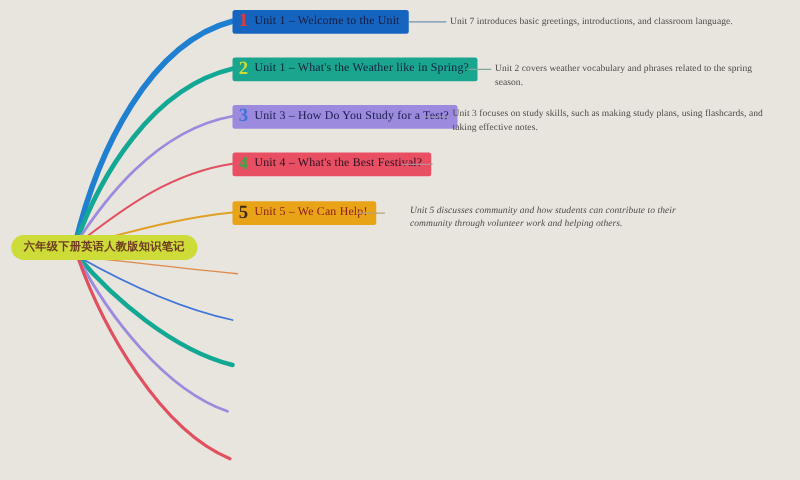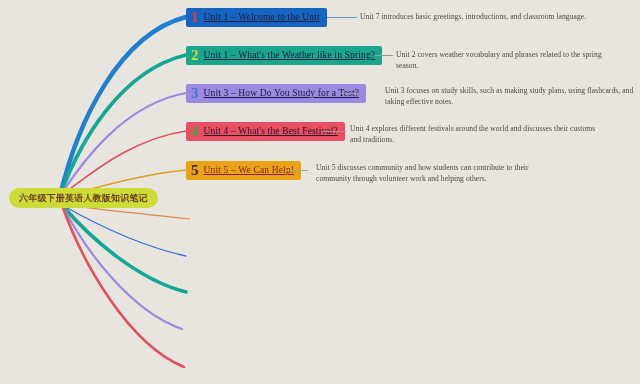--- a/index.html
+++ b/index.html
@@ -41,21 +41,20 @@
     font-weight: bold;
     font-size: 15px;
     line-height: 15px;
     margin-right: 5px;
     letter-spacing: 0;
   }
   .node-label {
     font-size: 9.5px;
     line-height: 11px;
     letter-spacing: 0.15px;
-    text-decoration: underline;
   }
   .desc {
     position: absolute;
     font-size: 7.6px;
     line-height: 10.5px;
     color: #4c4a46;
     letter-spacing: 0.05px;
   }
   .connector {
     position: absolute;
@@ -120,29 +119,28 @@
     <span class="node-label" style="color:#10203a;">Unit 1 – What's the Weather like in Spring?</span>
   </div>
   <div class="connector" style="left:375px; top:55px; width:18px; background:#7fa89c;"></div>
   <div class="desc" style="left:396px; top:50px; width:228px;">Unit 2 covers weather vocabulary and phrases related to the spring season.</div>
 
   <div class="node" style="left:186px; top:84px; background:#9b8ade;">
     <span class="node-num" style="color:#3f74d8;">3</span>
     <span class="node-label" style="color:#1a1a4a;">Unit 3 – How Do You Study for a Test?</span>
   </div>
   <div class="connector" style="left:340px; top:93px; width:20px; background:#9a93ad;"></div>
-  <div class="desc" style="left:385px; top:86px; width:252px;">Unit 3 focuses on study skills, such as making study plans, using flashcards, and taking effective notes.</div>
+  <div class="desc" style="left:362px; top:86px; width:252px;">Unit 3 focuses on study skills, such as making study plans, using flashcards, and taking effective notes.</div>
 
   <div class="node" style="left:186px; top:122px; background:#e94f63;">
     <span class="node-num" style="color:#3fa34a;">4</span>
     <span class="node-label" style="color:#2a1020;">Unit 4 – What's the Best Festival?</span>
   </div>
   <div class="connector" style="left:322px; top:131px; width:24px; background:#b98d93;"></div>
-  <div class="desc" style="left:350px; top:124px; width:250px;">Unit 4 explores different festivals around the world and discusses their customs and traditions.</div>
 
   <div class="node" style="left:186px; top:161px; background:#e8a317;">
     <span class="node-num" style="color:#3a2a10;">5</span>
     <span class="node-label" style="color:#8a1a1a;">Unit 5 – We Can Help!</span>
   </div>
   <div class="connector" style="left:286px; top:170px; width:22px; background:#b8a278;"></div>
-  <div class="desc" style="left:316px; top:163px; width:228px;">Unit 5 discusses community and how students can contribute to their community through volunteer work and helping others.</div>
+  <div class="desc" style="left:328px; top:163px; width:228px;font-style:italic;">Unit 5 discusses community and how students can contribute to their community through volunteer work and helping others.</div>
 
 </div>
 
 </body></html>

